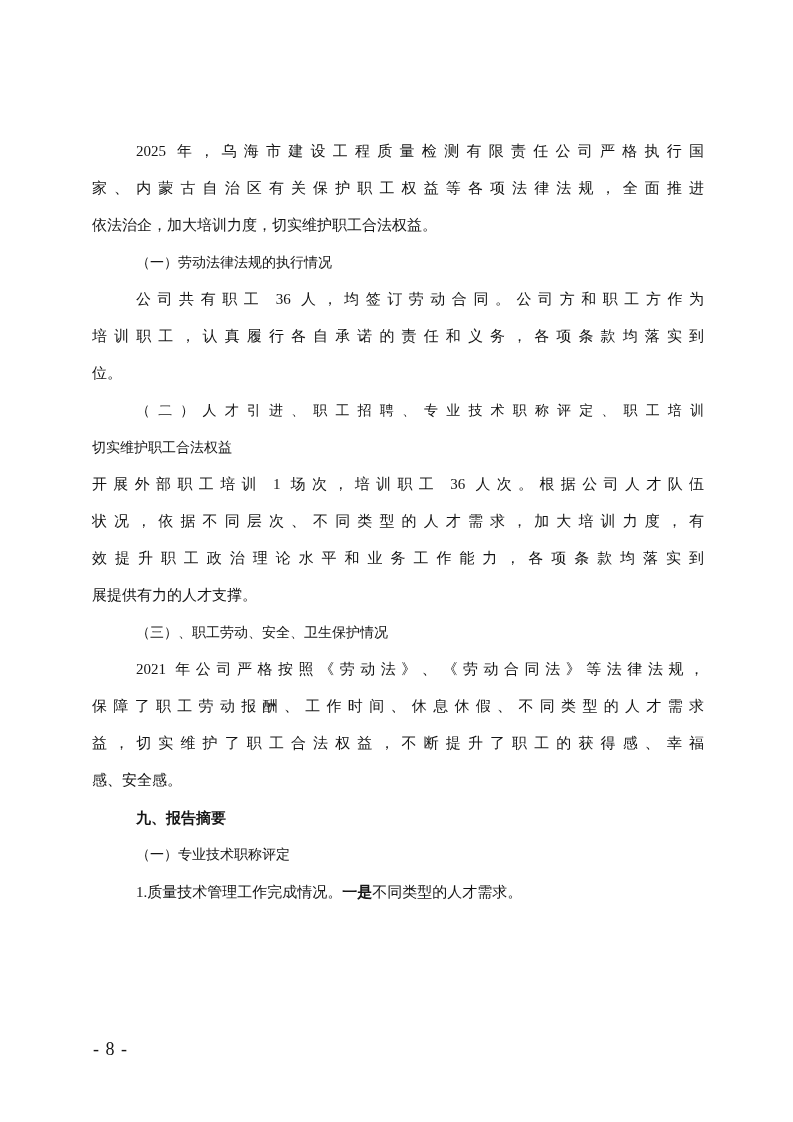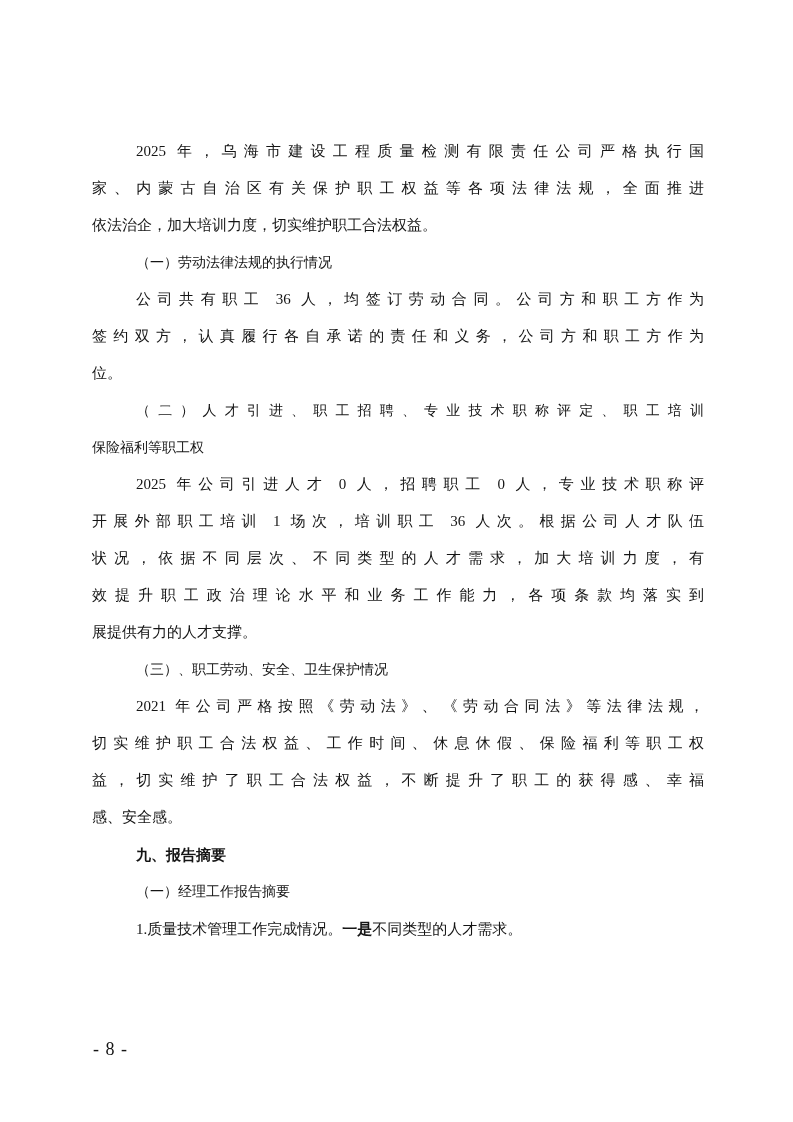--- a/index.html
+++ b/index.html
@@ -57,32 +57,31 @@
 </head>
 <body>
 
 <div class="page">
   <div class="doc-body">
       <div class="line body indent fill"><span>2025 年，乌海市建设工程质量检测有限责任公司严格执行国</span></div>
       <div class="line body fill"><span>家、内蒙古自治区有关保护职工权益等各项法律法规，全面推进</span></div>
       <div class="line body"><span>依法治企，加大培训力度，切实维护职工合法权益。</span></div>
       <div class="line kaiti indent"><span>（一）劳动法律法规的执行情况</span></div>
       <div class="line body indent fill"><span>公司共有职工 36 人，均签订劳动合同。公司方和职工方作为</span></div>
-      <div class="line body fill"><span>签约双方，认真履行各自承诺的责任和义务，公司方和职工方作为</span></div>
+      <div class="line body fill"><span>培训职工，认真履行各自承诺的责任和义务，各项条款均落实到</span></div>
       <div class="line body"><span>位。</span></div>
       <div class="line kaiti indent fill"><span>（二）人才引进、职工招聘、专业技术职称评定、职工培训</span></div>
-      <div class="line kaiti"><span>保险福利等职工权</span></div>
-      <div class="line body indent fill"><span>2025 年公司引进人才 0 人，招聘职工 0 人，专业技术职称评</span></div>
+      <div class="line kaiti"><span>切实维护职工合法权益</span></div>
       <div class="line body fill"><span>开展外部职工培训 1 场次，培训职工 36 人次。根据公司人才队伍</span></div>
       <div class="line body fill"><span>状况，依据不同层次、不同类型的人才需求，加大培训力度，有</span></div>
       <div class="line body fill"><span>效提升职工政治理论水平和业务工作能力，各项条款均落实到</span></div>
       <div class="line body"><span>展提供有力的人才支撑。</span></div>
       <div class="line kaiti indent"><span>（三）、职工劳动、安全、卫生保护情况</span></div>
       <div class="line body indent fill"><span>2021 年公司严格按照《劳动法》、《劳动合同法》等法律法规，</span></div>
-      <div class="line body fill"><span>切实维护职工合法权益、工作时间、休息休假、保险福利等职工权</span></div>
+      <div class="line body fill"><span>保障了职工劳动报酬、工作时间、休息休假、不同类型的人才需求</span></div>
       <div class="line body fill"><span>益，切实维护了职工合法权益，不断提升了职工的获得感、幸福</span></div>
       <div class="line body"><span>感、安全感。</span></div>
       <div class="line bold-heading indent"><span>九、报告摘要</span></div>
-      <div class="line kaiti indent"><span>（一）经理工作报告摘要</span></div>
+      <div class="line kaiti indent"><span>（一）专业技术职称评定</span></div>
       <div class="line body indent"><span>1.质量技术管理工作完成情况。</span><span class="seg-bold">一是</span><span>不同类型的人才需求。</span></div>
     </div>
   <div class="page-number">- 8 -</div>
 </div>
 
 </body></html>

